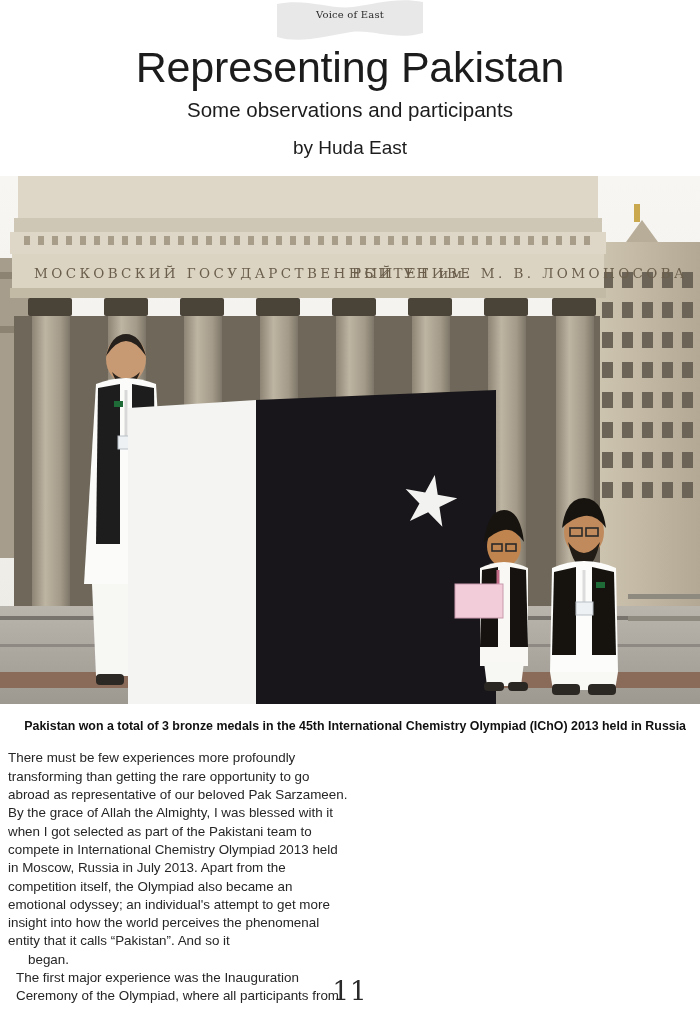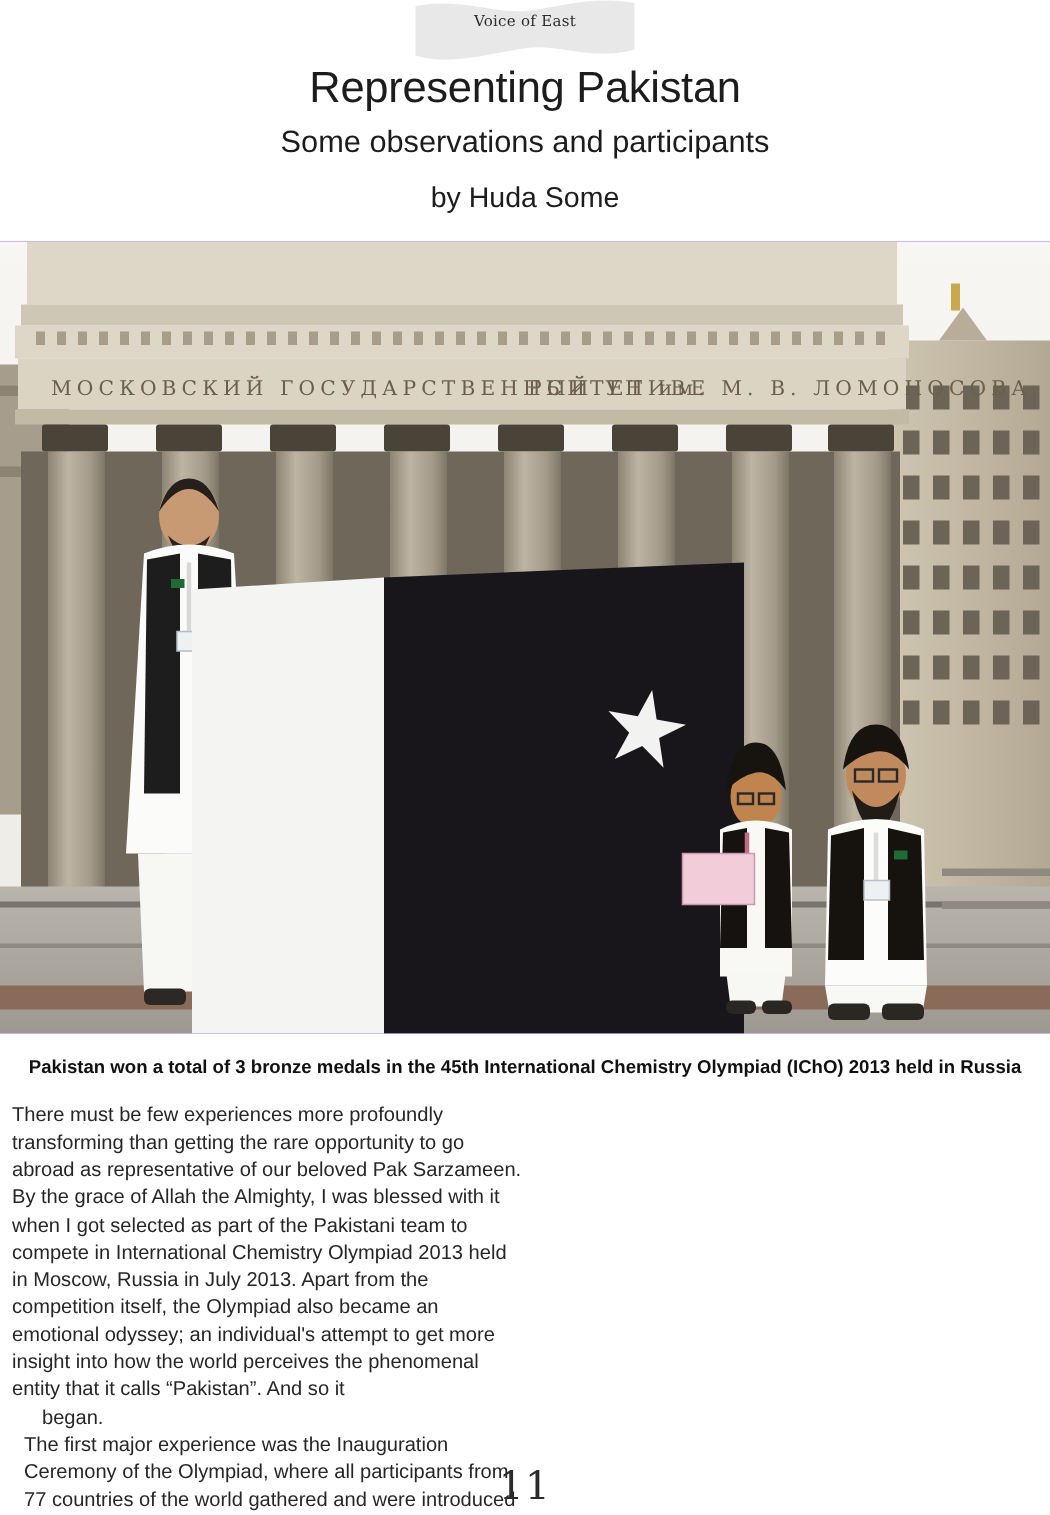--- a/index.html
+++ b/index.html
@@ -42,21 +42,21 @@
     text-align: center;
     font-family: "DejaVu Serif", "Liberation Serif", serif;
     font-size: 10px;
     letter-spacing: 0.2px;
     color: #2b2b2b;
   }
 
   
   .title-block { text-align: center; padding-top: 2px; }
   .doc-title {
-    font-size: 29px;
+    font-size: 43px;
     font-weight: 400;
     letter-spacing: -0.2px;
     color: #1c1c1c;
     line-height: 1.08;
   }
   .doc-subtitle {
     font-size: 20.5px;
     font-weight: 400;
     color: #1c1c1c;
     margin-top: 9px;
@@ -78,21 +78,21 @@
     height: 528px;
     overflow: hidden;
     background: #8b5cf6;
   }
   .photo svg { display: block; }
 
   
   .caption {
     width: 100%;
     padding: 13px 14px 0 14px;
-    text-align: center;
+    text-align: right;
     font-size: 12.4px;
     font-weight: bold;
     line-height: 1.5;
     color: #111111;
   }
 
   
   .columns {
     display: flex;
     gap: 0;
@@ -132,21 +132,21 @@
       <svg width="154" height="42" viewBox="0 0 154 42">
         <path d="M4 4 C 34 -2, 58 10, 80 7 C 102 4, 124 -3, 150 2 L 150 33 C 122 41, 100 29, 78 32 C 52 36, 28 44, 4 37 Z" fill="#e8e8e8"></path>
       </svg>
       <div class="ribbon-label">Voice of East</div>
     </div>
   </div>
 
   <div class="title-block">
     <h1 class="doc-title">Representing Pakistan</h1>
     <div class="doc-subtitle">Some observations and participants</div>
-    <div class="doc-byline">by Huda Some</div>
+    <div class="doc-byline">by Huda East</div>
   </div>
 
   <div class="photo">
     <svg width="700" height="528" viewBox="0 0 700 528">
       <defs>
         <linearGradient id="skyG" x1="0" y1="0" x2="0" y2="1">
           <stop offset="0" stop-color="#f7f6f3"></stop>
           <stop offset="1" stop-color="#eceae4"></stop>
         </linearGradient>
         <linearGradient id="colG" x1="0" y1="0" x2="1" y2="0">

